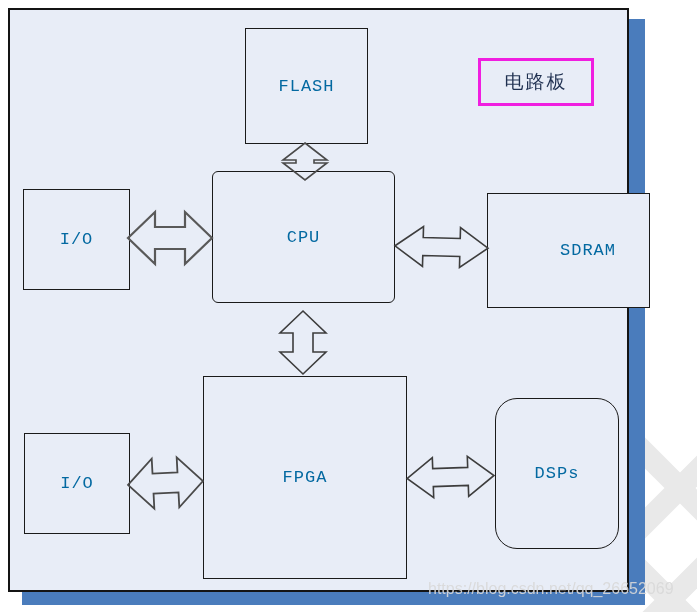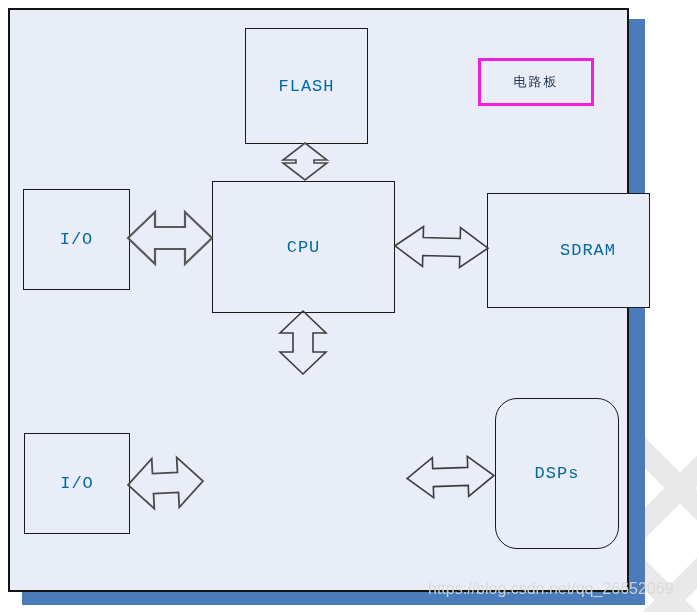--- a/index.html
+++ b/index.html
@@ -18,31 +18,31 @@
   #board{
     position:absolute;left:8px;top:8px;width:617px;height:580px;
     background:#e8edf7;border:2px solid #141414;z-index:2;
   }
   .block{
     position:absolute;border:1.5px solid #1a1a1a;background:#e8edf7;
     display:flex;align-items:center;justify-content:center;
     font-size:17px;color:#0369a1;letter-spacing:1px;
   }
   #blk-flash {left:235px;top:18px; width:121px;height:114px;}
-  #blk-cpu   {left:202px;top:171px;width:181px;height:130px;}
+  #blk-cpu   {left:202px;top:161px;width:181px;height:130px;border-radius:6px;}
   #blk-io-top{left:13px; top:179px;width:105px;height:99px;}
   #blk-sdram {left:477px;top:183px;width:122px;height:113px;padding-left:39px;}
   #blk-fpga  {left:193px;top:366px;width:202px;height:201px;}
   #blk-io-bot{left:14px; top:423px;width:104px;height:99px;}
   #blk-dsps  {left:485px;top:388px;width:122px;height:149px;border-radius:22px;}
   #board-tag{
     position:absolute;left:468px;top:48px;width:110px;height:42px;
     border:3px solid #f01ee0;background:transparent;
     display:flex;align-items:center;justify-content:center;
-    font-size:13px;letter-spacing:2px;color:#1f3050;
+    font-size:19px;letter-spacing:2px;color:#1f3050;
     font-family:Liberation Sans, sans-serif;
   }
   #arrows{position:absolute;left:0;top:0;z-index:3;pointer-events:none;}
   #watermark-text{
     position:absolute;left:428px;top:580px;z-index:4;
     font-family:Liberation Sans, sans-serif;
     font-size:16px;color:#d9d9d9;opacity:.9;white-space:nowrap;
   }
 </style>
 </head>
@@ -68,20 +68,23 @@
     </div>
 
     <div class="block" id="blk-io-top">
       <span>I/O</span>
     </div>
 
     <div class="block" id="blk-sdram">
       <span>SDRAM</span>
     </div>
 
+    <div class="block" id="blk-fpga">
+      <span>FPGA</span>
+    </div>
 
     <div class="block" id="blk-io-bot">
       <span>I/O</span>
     </div>
 
     <div class="block" id="blk-dsps">
       <span>DSPs</span>
     </div>
 
     <div id="board-tag">

